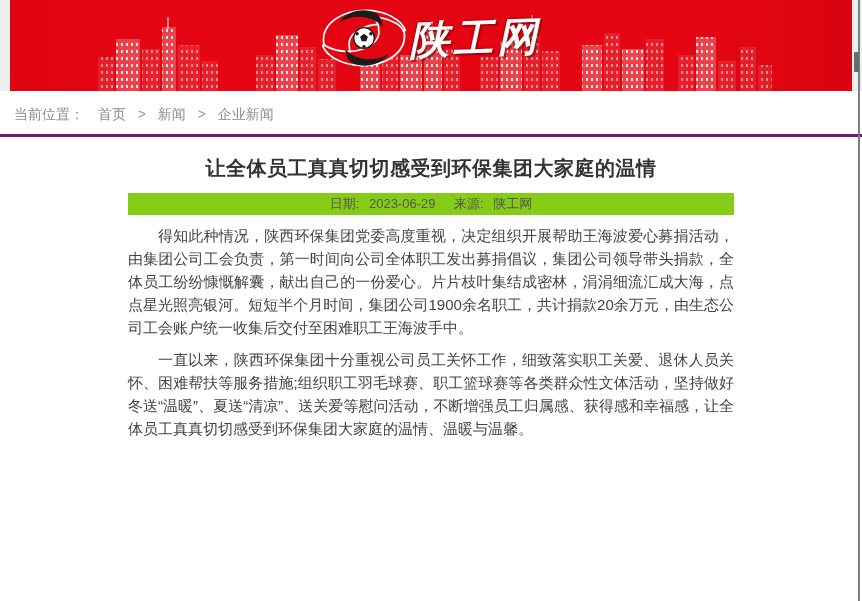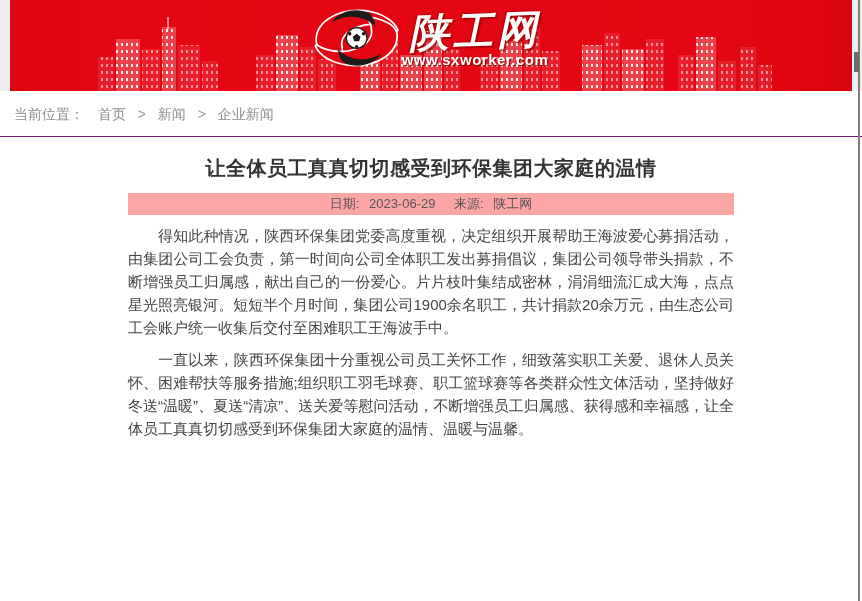--- a/index.html
+++ b/index.html
@@ -32,35 +32,35 @@
   }
   .logo-url {
     font-size:15px; font-weight:bold; color:#ffffff; letter-spacing:.5px;
     margin-top:-3px; text-shadow:1px 1px 1px rgba(110,0,0,.85);
     white-space:nowrap;
   }
 
   
   .breadcrumb-bar {
     height:46px; line-height:46px; background:#ffffff;
-    border-bottom:1px solid #701a75; padding-left:14px;
+    border-bottom:3px solid #701a75; padding-left:14px;
     font-size:14px; color:#8c8c8c; white-space:nowrap;
   }
   .breadcrumb-bar a { color:#8c8c8c; text-decoration:none; cursor:pointer; }
   .bc-label { margin-right:10px; }
   .bc-sep { margin:0 8px; color:#9a9a9a; }
 
   
   .article { width:606px; margin:0 auto; }
   .article h1 {
     font-size:20px; line-height:28px; font-weight:bold; color:#333333;
     text-align:center; margin:17px 0 11px; letter-spacing:.5px;
   }
   .meta-bar {
-    background:#fca5a5; height:22px; line-height:22px; text-align:center;
+    background:#84cc16; height:22px; line-height:22px; text-align:center;
     font-size:13px; color:#555555; margin-bottom:9px;
   }
   .meta-bar span { margin:0 3px; }
   .meta-bar .lbl { margin-left:12px; }
   .content p {
     font-size:15px; line-height:23px; color:#434343;
     text-align:justify; text-indent:2em; margin:0 0 9px;
   }
 
   
@@ -133,21 +133,20 @@
           <path d="M28,50 C40,63 62,66 79,55 C71,68 51,73 36,66 C31,63 29,56 28,50 Z" transform="rotate(180 50 37)" fill="#1c1c1c"></path>
           <circle cx="50" cy="37" r="12" fill="#ffffff" stroke="#1c1c1c" stroke-width="1.5"></circle>
           <polygon points="50,32 54.5,35.5 52.8,40.8 47.2,40.8 45.5,35.5" fill="#1c1c1c"></polygon>
           <circle cx="42" cy="32" r="2" fill="#1c1c1c"></circle>
           <circle cx="58" cy="32" r="2" fill="#1c1c1c"></circle>
           <circle cx="50" cy="47" r="2" fill="#1c1c1c"></circle>
         </g>
       </svg>
       <div class="logo-textcol">
         <div class="logo-cn">陕工网</div>
-        <div class="logo-url">www.sxworker.com</div>
       </div>
     </div>
   </header>
 </div>
 
 <nav class="breadcrumb-bar">
   <span class="bc-label">当前位置：</span>
   <a class="bc-link">首页</a>
   <span class="bc-sep">&gt;</span>
   <a class="bc-link">新闻</a>
@@ -159,20 +158,20 @@
   <h1>让全体员工真真切切感受到环保集团大家庭的温情</h1>
 
   <div class="meta-bar">
     <span>日期:</span>
     <span>2023-06-29</span>
     <span class="lbl">来源:</span>
     <span>陕工网</span>
   </div>
 
   <div class="content">
-    <p>得知此种情况，陕西环保集团党委高度重视，决定组织开展帮助王海波爱心募捐活动，由集团公司工会负责，第一时间向公司全体职工发出募捐倡议，集团公司领导带头捐款，不断增强员工归属感，献出自己的一份爱心。片片枝叶集结成密林，涓涓细流汇成大海，点点星光照亮银河。短短半个月时间，集团公司1900余名职工，共计捐款20余万元，由生态公司工会账户统一收集后交付至困难职工王海波手中。</p>
+    <p>得知此种情况，陕西环保集团党委高度重视，决定组织开展帮助王海波爱心募捐活动，由集团公司工会负责，第一时间向公司全体职工发出募捐倡议，集团公司领导带头捐款，全体员工纷纷慷慨解囊，献出自己的一份爱心。片片枝叶集结成密林，涓涓细流汇成大海，点点星光照亮银河。短短半个月时间，集团公司1900余名职工，共计捐款20余万元，由生态公司工会账户统一收集后交付至困难职工王海波手中。</p>
     <p>一直以来，陕西环保集团十分重视公司员工关怀工作，细致落实职工关爱、退休人员关怀、困难帮扶等服务措施;组织职工羽毛球赛、职工篮球赛等各类群众性文体活动，坚持做好冬送“温暖”、夏送“清凉”、送关爱等慰问活动，不断增强员工归属感、获得感和幸福感，让全体员工真真切切感受到环保集团大家庭的温情、温暖与温馨。</p>
   </div>
 </main>
 
 <div class="scrollbar">
   <div class="thumb"></div>
 </div>
 
 </body></html>

